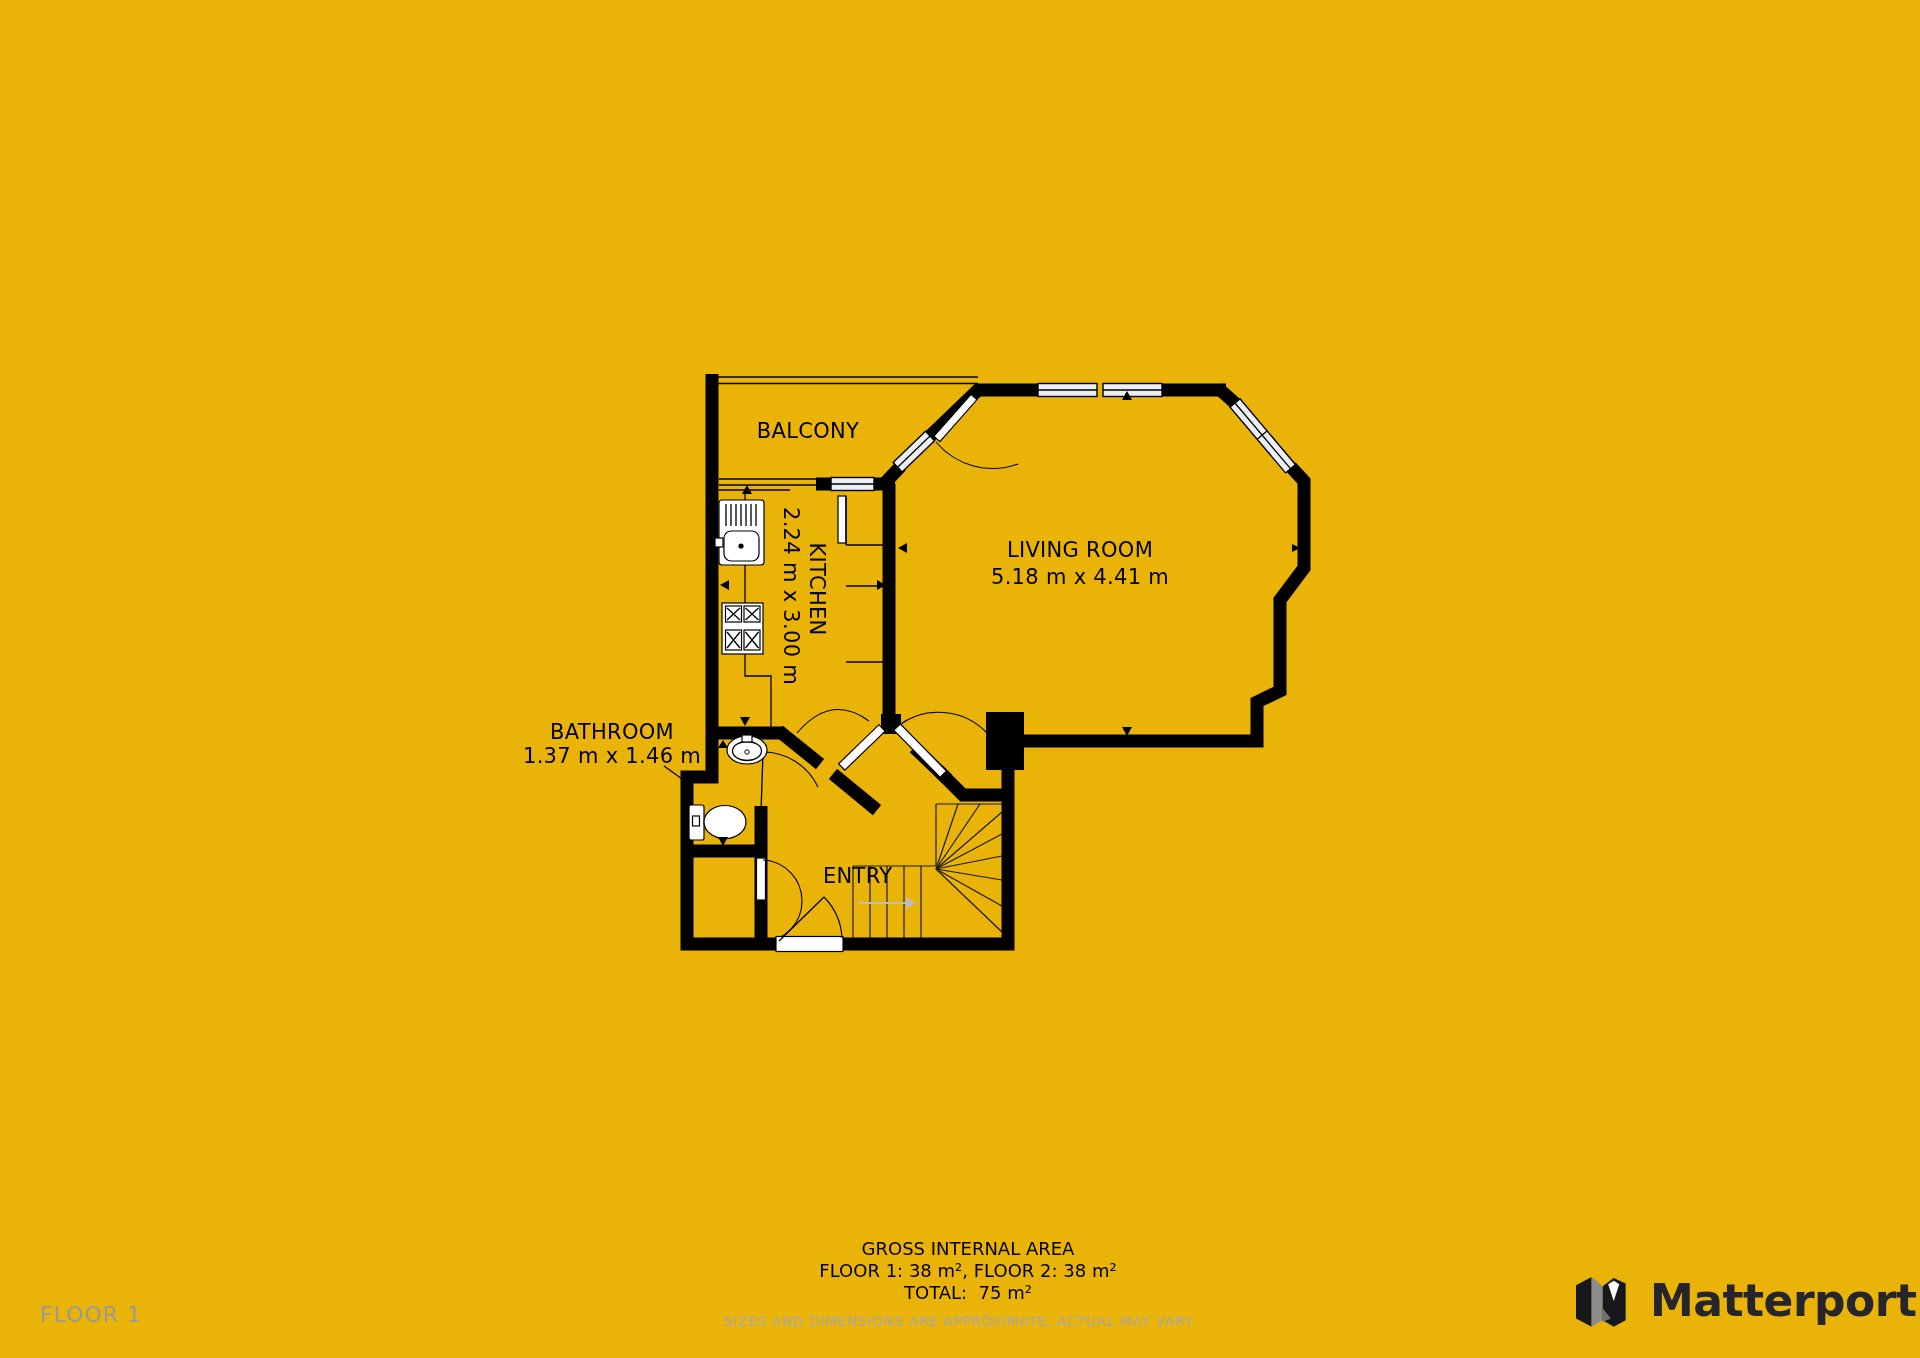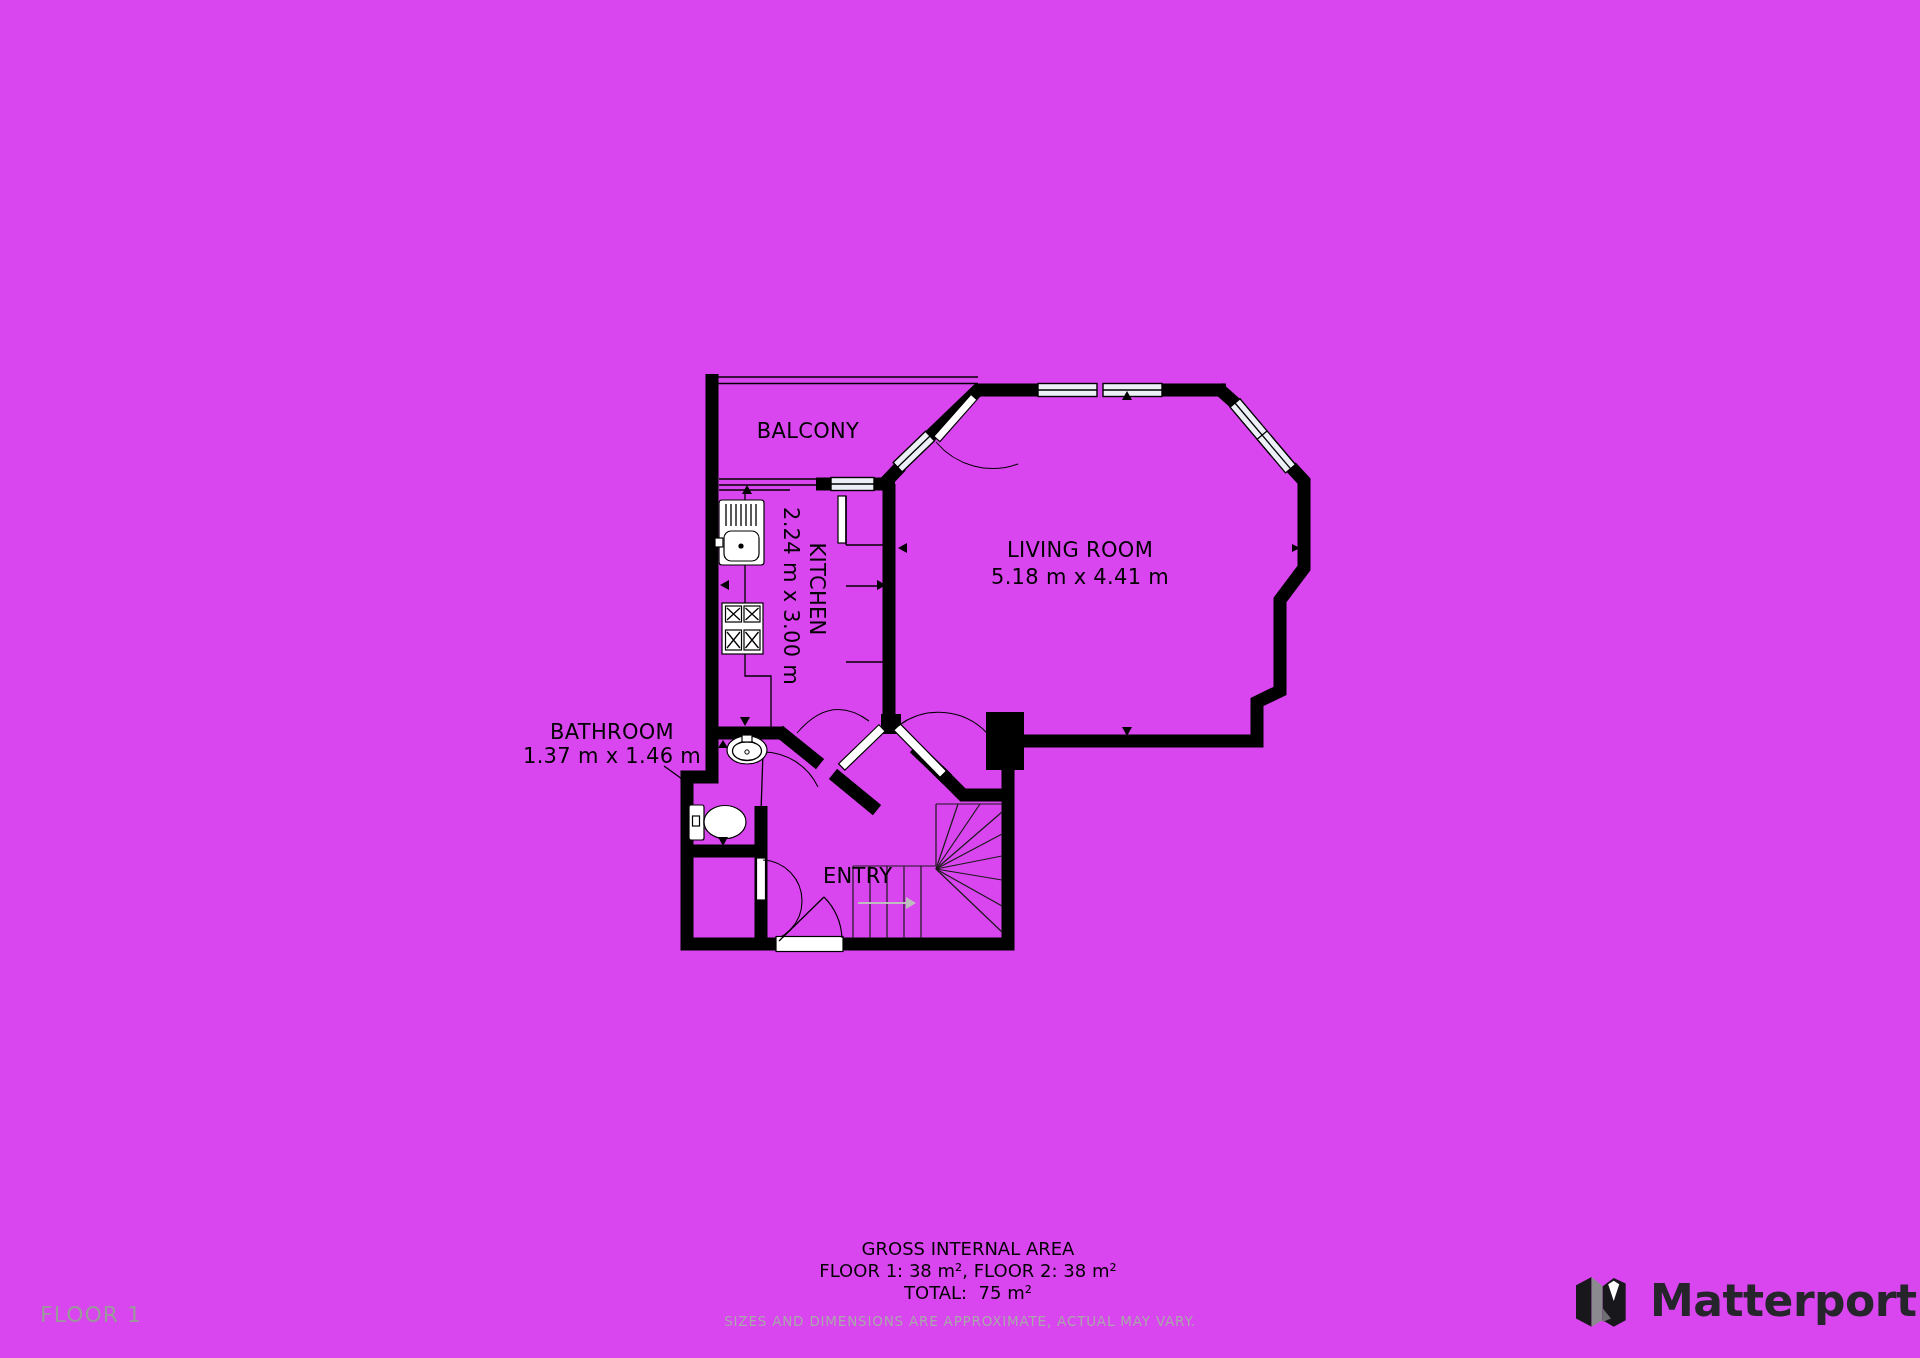--- a/index.html
+++ b/index.html
@@ -1,16 +1,16 @@
 <!DOCTYPE html>
 <html><head>
 <meta charset="utf-8">
 <style>
   html,body{margin:0;padding:0;background:#ffffff;}
-  .page{width:1920px;height:1358px;position:relative;background:#d946ef;overflow:hidden;}
+  .page{width:1920px;height:1358px;position:relative;background:#eab308;overflow:hidden;}
   svg{display:block;}
   text{font-family:"DejaVu Sans","Liberation Sans",sans-serif;fill:#000;}
   .room-label{font-size:21px;letter-spacing:0.3px;}
   .footer-line{font-size:18px;}
   .disclaimer{font-size:13.5px;fill:#a8a8a8;letter-spacing:0.8px;}
   .floor-tag{font-size:22px;fill:#9a9a9a;letter-spacing:1px;}
   .brand-word{font-size:44px;font-weight:bold;fill:#25252b;letter-spacing:-0.5px;}
   .wall{stroke:#000;stroke-width:13;fill:none;}
   .wall-sq{stroke:#000;stroke-width:13;fill:none;stroke-linecap:square;}
   .thin{stroke:#000;stroke-width:1.3;fill:none;}

